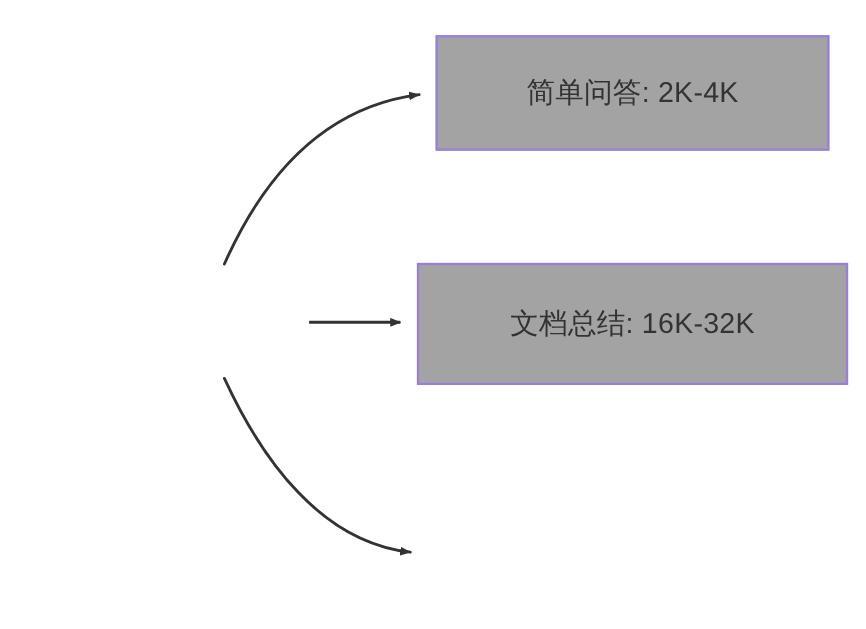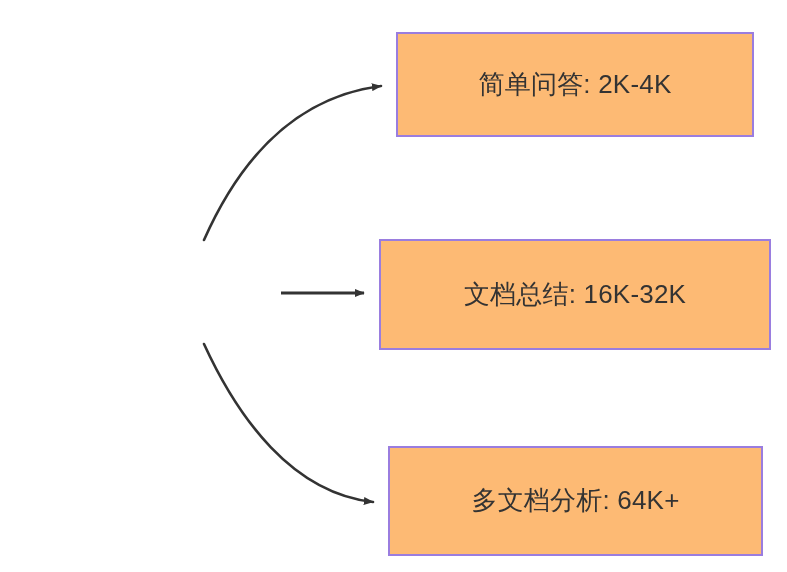--- a/index.html
+++ b/index.html
@@ -23,21 +23,21 @@
     position: absolute;
     left: 0;
     top: 0;
     width: 787px;
     height: 572px;
     pointer-events: none;
   }
   .node {
     position: absolute;
     box-sizing: border-box;
-    background: #fdba74;
+    background: #a3a3a3;
     border: 2px solid #9a7ddf;
     display: flex;
     align-items: center;
     justify-content: center;
     border-radius: 0;
   }
   .node-label {
     color: #333333;
     font-size: 26px;
     font-weight: 400;
@@ -92,17 +92,14 @@
 
 
   <div class="node" id="node-simple-qa">
     <span class="node-label">简单问答: 2K-4K</span>
   </div>
 
   <div class="node" id="node-doc-summary">
     <span class="node-label">文档总结: 16K-32K</span>
   </div>
 
-  <div class="node" id="node-multi-doc">
-    <span class="node-label">多文档分析: 64K+</span>
-  </div>
 
 </div>
 
 </body></html>

